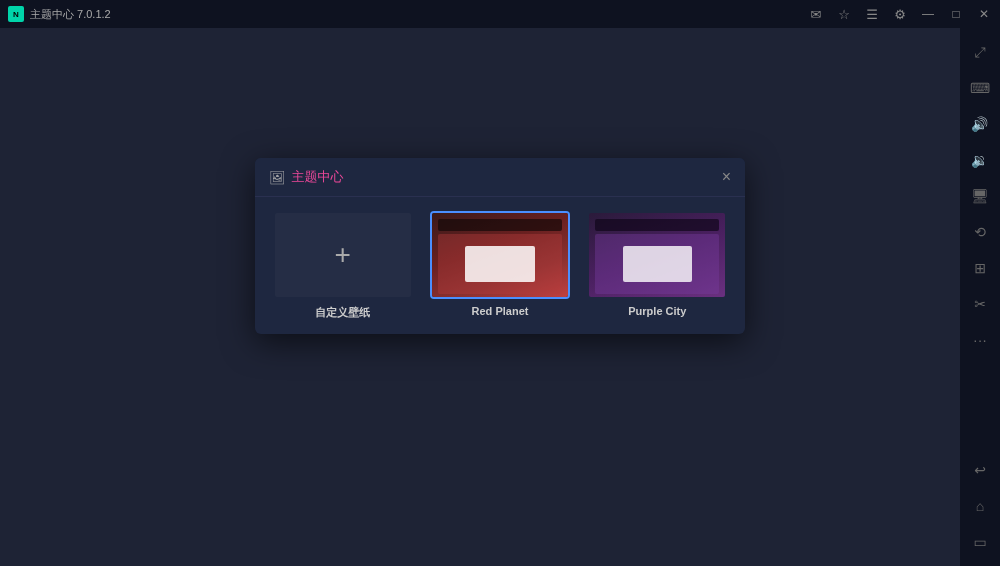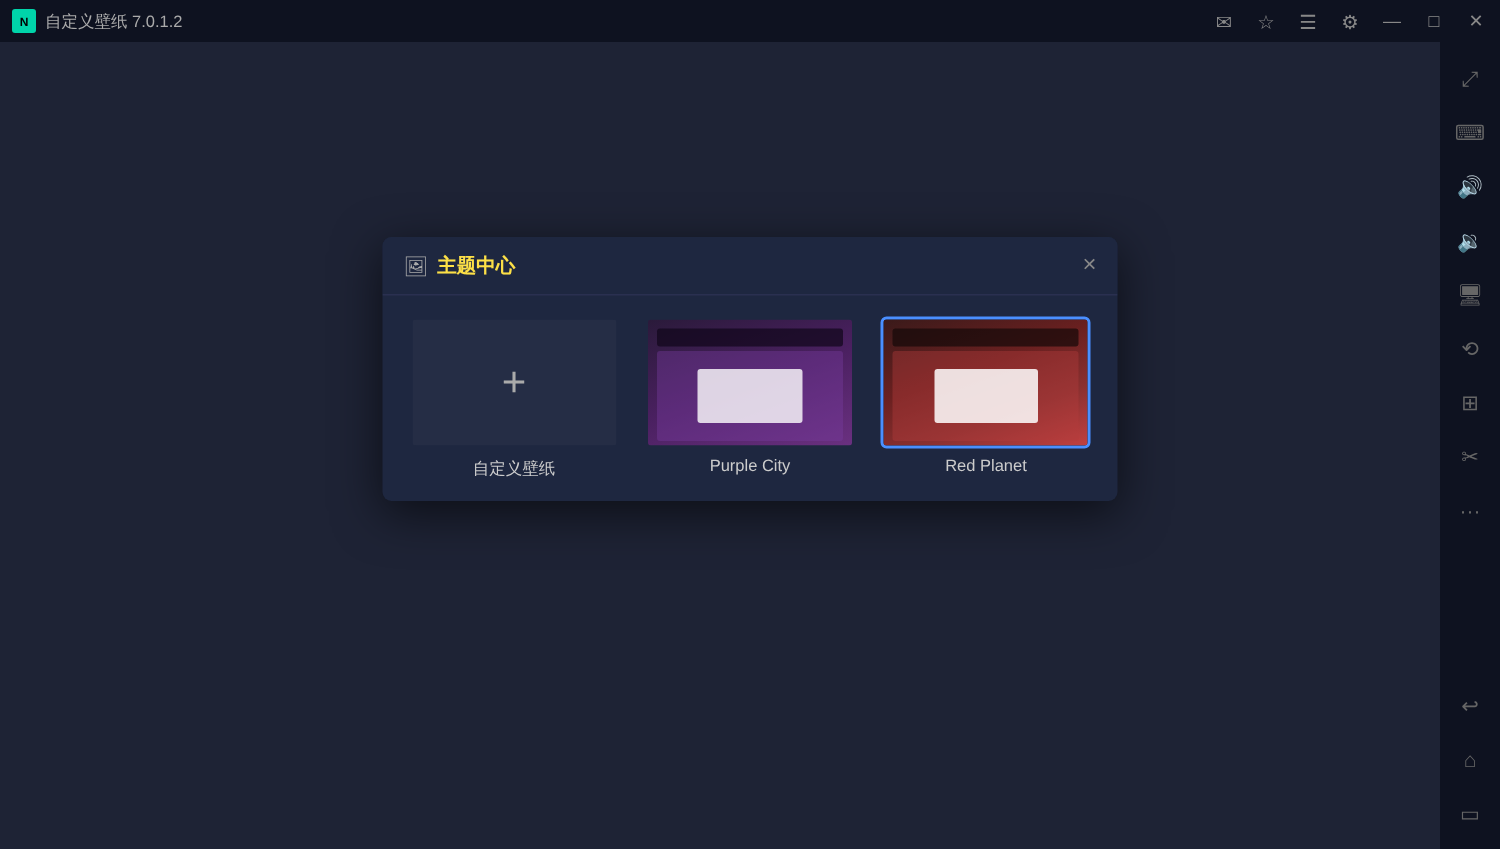--- a/index.html
+++ b/index.html
@@ -160,22 +160,22 @@
       display: flex;
       align-items: center;
       gap: 6px;
     }
     .dialog-title-icon {
       font-size: 13px;
       color: #aaa;
     }
     .dialog-title {
       font-size: 13px;
-      color: #fde047;
-      font-weight: 700;
+      color: #ec4899;
+      font-weight: 400;
     }
     .dialog-close {
       font-size: 16px;
       color: #888;
       cursor: pointer;
       line-height: 1;
     }
 
     
     .theme-grid {
@@ -198,20 +198,21 @@
       border: 2px solid transparent;
       position: relative;
     }
     .theme-thumb.selected {
       border-color: #4a8fff;
     }
     .theme-label {
       margin-top: 6px;
       font-size: 11px;
       color: #ccc;
+      font-weight: bold;
     }
 
     
     .custom-thumb {
       background: #252d45;
       width: 100%;
       height: 100%;
       display: flex;
       align-items: center;
       justify-content: center;
@@ -377,21 +378,21 @@
       background: rgba(255,255,255,0.8);
       border-radius: 2px;
     }
   </style>
 </head>
 <body>
 
 <div class="titlebar">
   <div class="titlebar-logo">
     <div class="nox-icon">N</div>
-    <span class="titlebar-title">自定义壁纸 7.0.1.2</span>
+    <span class="titlebar-title">主题中心 7.0.1.2</span>
   </div>
   <div class="titlebar-controls">
     <div class="titlebar-icon">✉</div>
     <div class="titlebar-icon">☆</div>
     <div class="titlebar-icon">☰</div>
     <div class="titlebar-icon">⚙</div>
     <div class="titlebar-btn">—</div>
     <div class="titlebar-btn">□</div>
     <div class="titlebar-btn close">✕</div>
   </div>
@@ -436,41 +437,41 @@
           <div class="custom-thumb">
             <span class="plus-icon">+</span>
           </div>
         </div>
         <span class="theme-label">自定义壁纸</span>
       </div>
 
 
 
       <div class="theme-item">
+        <div class="theme-thumb selected">
+          <div class="red-planet-thumb">
+            <div class="rp-ui">
+              <div class="rp-topbar"></div>
+              <div class="rp-content">
+                <div class="rp-card"></div>
+              </div>
+            </div>
+          </div>
+        </div>
+        <span class="theme-label">Red Planet</span>
+      </div>
+
+      <div class="theme-item">
         <div class="theme-thumb">
           <div class="purple-city-thumb">
             <div class="pc-ui">
               <div class="pc-topbar"></div>
               <div class="pc-content">
                 <div class="pc-card"></div>
               </div>
             </div>
           </div>
         </div>
         <span class="theme-label">Purple City</span>
       </div>
-
-      <div class="theme-item">
-        <div class="theme-thumb selected">
-          <div class="red-planet-thumb">
-            <div class="rp-ui">
-              <div class="rp-topbar"></div>
-              <div class="rp-content">
-                <div class="rp-card"></div>
-              </div>
-            </div>
-          </div>
-        </div>
-        <span class="theme-label">Red Planet</span>
-      </div>
     </div>
   </div>
 </div>
 
 </body></html>

